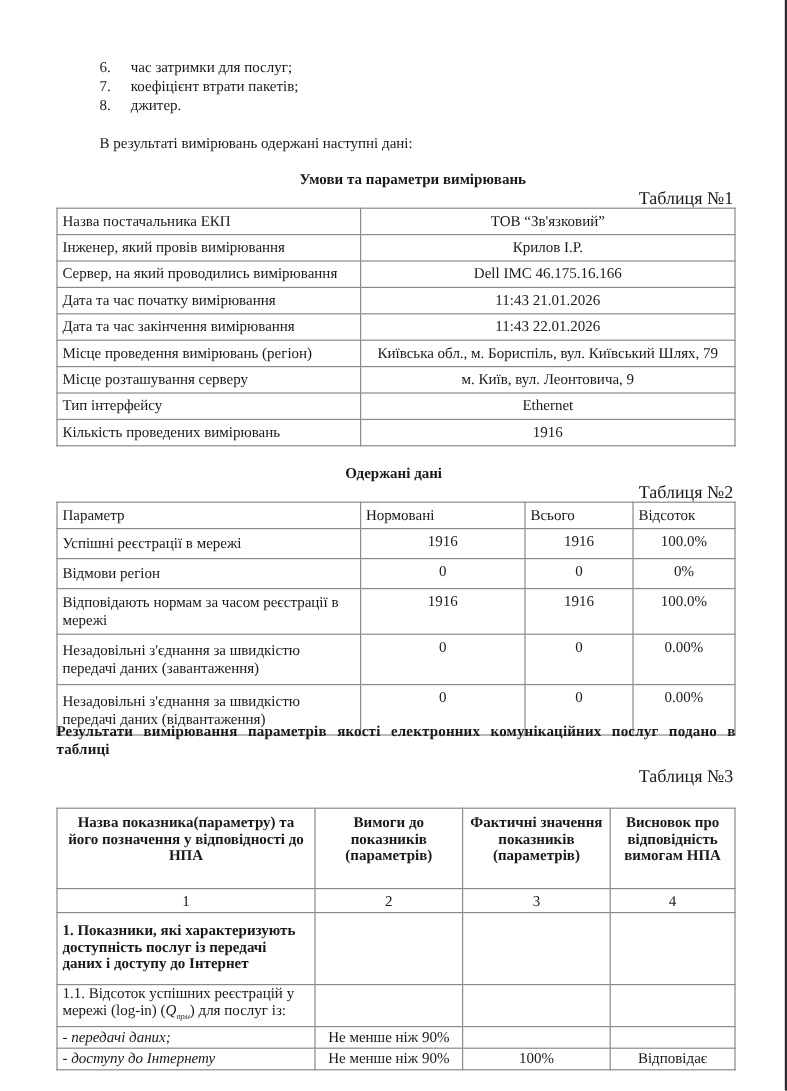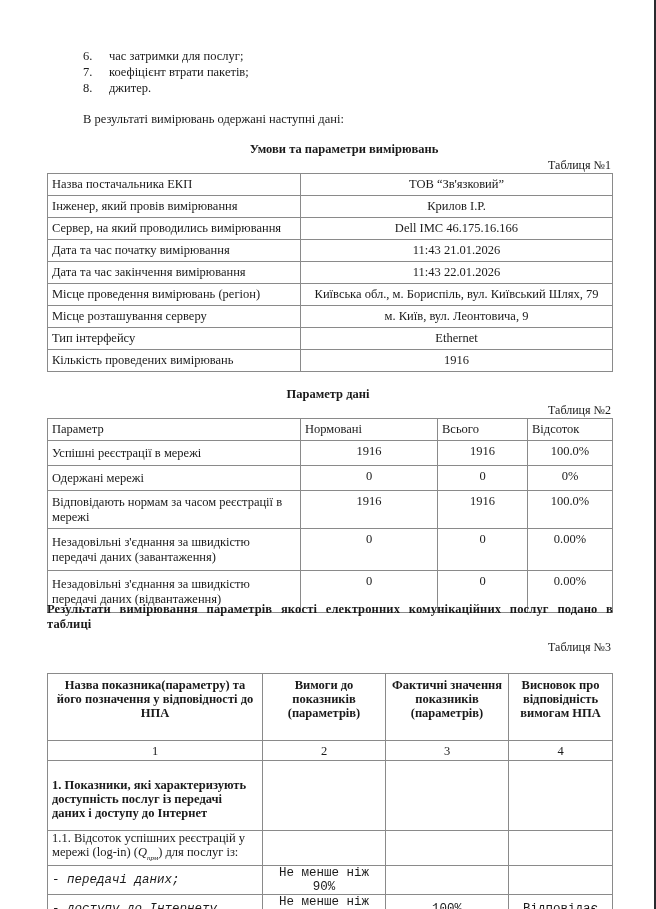--- a/index.html
+++ b/index.html
@@ -6,42 +6,42 @@
   body {
     width: 656px; height: 909px; background: #ffffff; position: relative; overflow: hidden;
     font-family: "Liberation Serif", "DejaVu Serif", serif; color: #1a1a1a; font-size: 12.5px;
   }
   .edge { position: absolute; right: 0; top: 0; width: 2px; height: 909px; background: #2a2a2e; }
   .list { position: absolute; left: 83px; top: 48px; line-height: 16px; }
   .list .row { display: flex; }
   .list .num { width: 26px; }
   .intro { position: absolute; left: 83px; top: 112px; }
   .heading { position: absolute; left: 0; width: 656px; text-align: center; font-weight: bold; font-size: 12.5px; }
-  .tabno { position: absolute; right: 45px; font-size: 12px; }
+  .tabno { position: absolute; right: 45px; font-size: 15px; }
   table { position: absolute; border-collapse: collapse; table-layout: fixed; }
   td, th { border: 1px solid #8a8a8a; padding: 0 4px; font-weight: normal; vertical-align: middle; }
   .t1 { left: 47px; top: 173px; width: 566px; padding-left: 34px; }
   .t1 td { height: 21px; line-height: 15px; }
   .t1 td.val { text-align: center; }
   .t2 { left: 47px; top: 418px; width: 566px; }
   .t2 td { line-height: 15px; }
   .t2 td.c { text-align: center; vertical-align: top; padding-top: 3px; }
   .t2 td.h { text-align: left; height: 21px; vertical-align: middle; }
   .t2 tr.r1 td { height: 21px; } 
   .t2 tr.r2 td { height: 34px; }
   .t2 tr.r3 td { height: 38px; }
   .para { position: absolute; left: 47px; width: 566px; top: 602px; font-weight: bold; line-height: 15px; text-align: justify; text-align-last: left; letter-spacing: 0.15px; }
   .t3 { left: 47px; top: 655px; width: 566px; margin-top: 18px; }
   .t3 th { font-weight: bold; text-align: center; vertical-align: top; line-height: 14px; padding-top: 4px; height: 62px; }
   .t3 td { line-height: 14px; }
   .t3 tr.nums td { text-align: center; height: 19px; }
-  .t3 tr.sect td { height: 52px; vertical-align: top; padding-top: 17px; }
+  .t3 tr.sect td { height: 52px; vertical-align: top; padding-top: 7px; }
   .t3 tr.sect td.b { font-weight: bold; }
   .t3 tr.sub td { height: 32px; }
-  .t3 tr.it td { height: 17px; font-family: Liberation Mono, monospace; }
+  .t3 tr.it td { height: 17px; }
   .t3 td.i { font-style: italic; }
   .t3 td.c { text-align: center; }
   .sub-q { font-style: italic; }
   .sub-q sub { font-size: 7px; }
 </style>
 </head>
 <body>
 
 <div class="edge"></div>
 
@@ -102,21 +102,21 @@
         <td>Тип інтерфейсу</td>
         <td class="val">Ethernet</td>
       </tr>
     <tr>
         <td>Кількість проведених вимірювань</td>
         <td class="val">1916</td>
       </tr>
   </tbody>
 </table>
 
-<div class="heading" style="top:387px;">Параметр дані</div>
+<div class="heading" style="top:387px;">Одержані дані</div>
 <div class="tabno" style="top:403px;">Таблиця №2</div>
 <table class="t2">
   <colgroup>
       <col style="width:253px">
       <col style="width:137px">
       <col style="width:90px">
       <col>
     </colgroup>
   <thead>
     <tr>
@@ -127,21 +127,21 @@
     </tr>
   </thead>
   <tbody>
     <tr class="r1">
       <td>Успішні реєстрації в мережі</td>
       <td class="c">1916</td>
       <td class="c">1916</td>
       <td class="c">100.0%</td>
     </tr>
     <tr class="r1">
-      <td>Одержані мережі</td>
+      <td>Відмови регіон</td>
       <td class="c">0</td>
       <td class="c">0</td>
       <td class="c">0%</td>
     </tr>
     <tr class="r2">
       <td>Відповідають нормам за часом реєстрації в мережі</td>
       <td class="c">1916</td>
       <td class="c">1916</td>
       <td class="c">100.0%</td>
     </tr>

